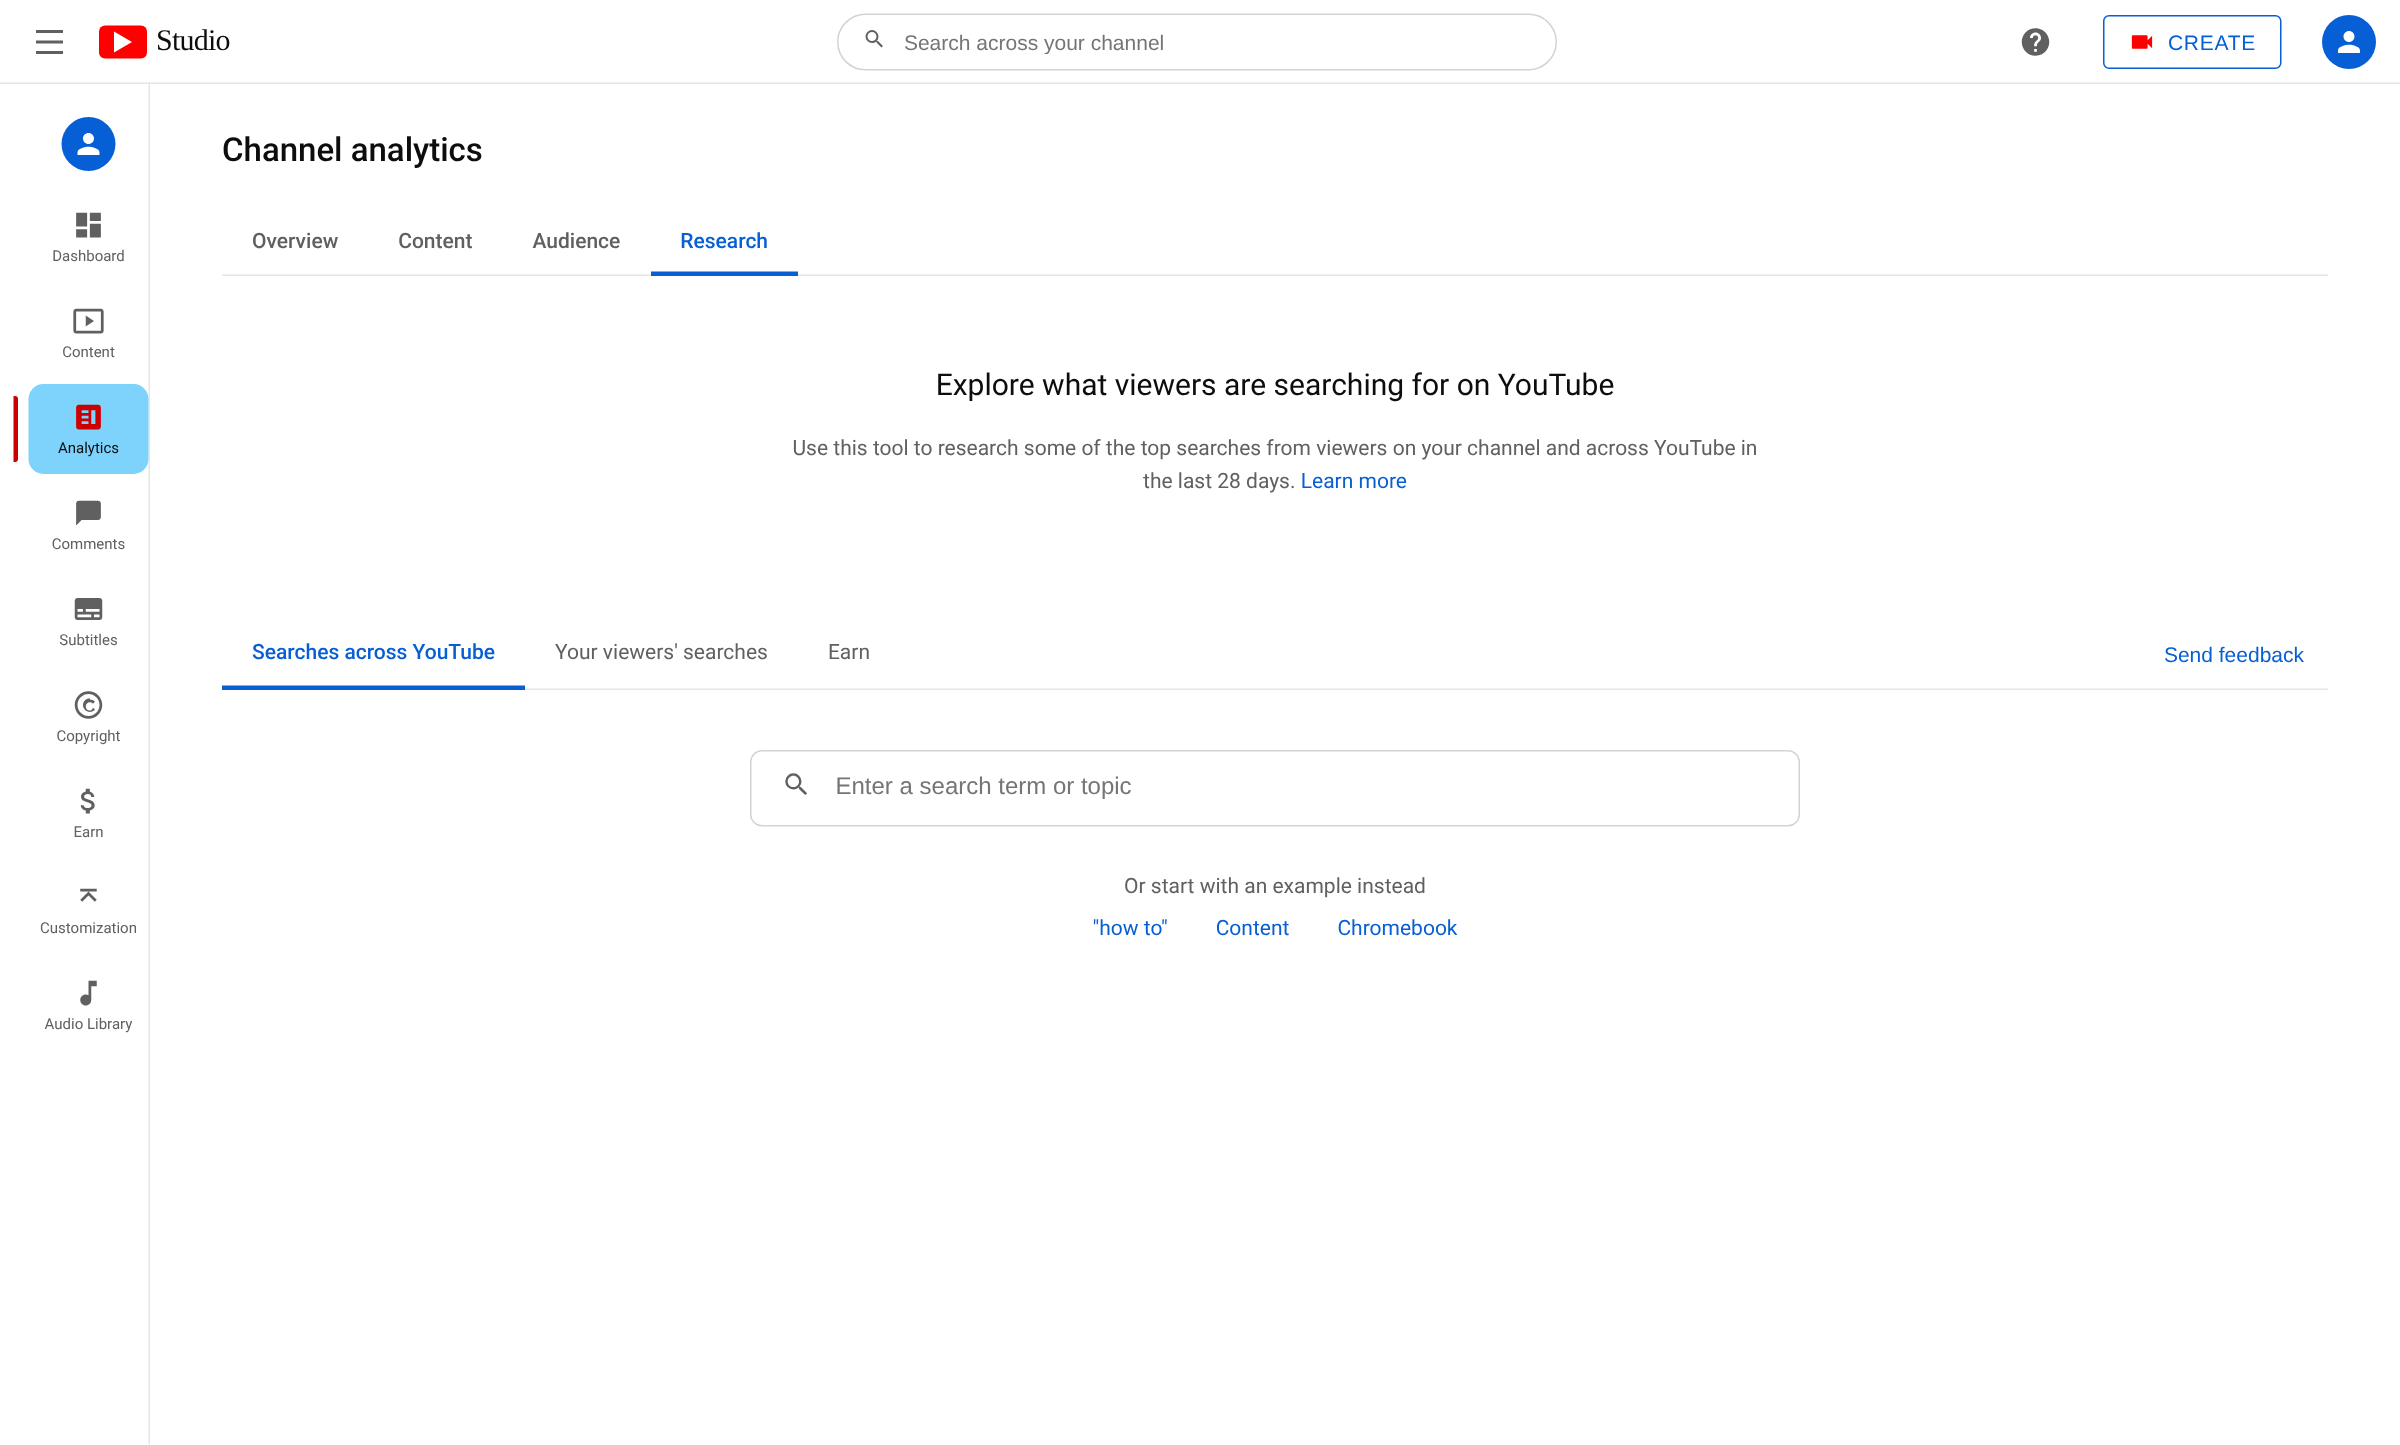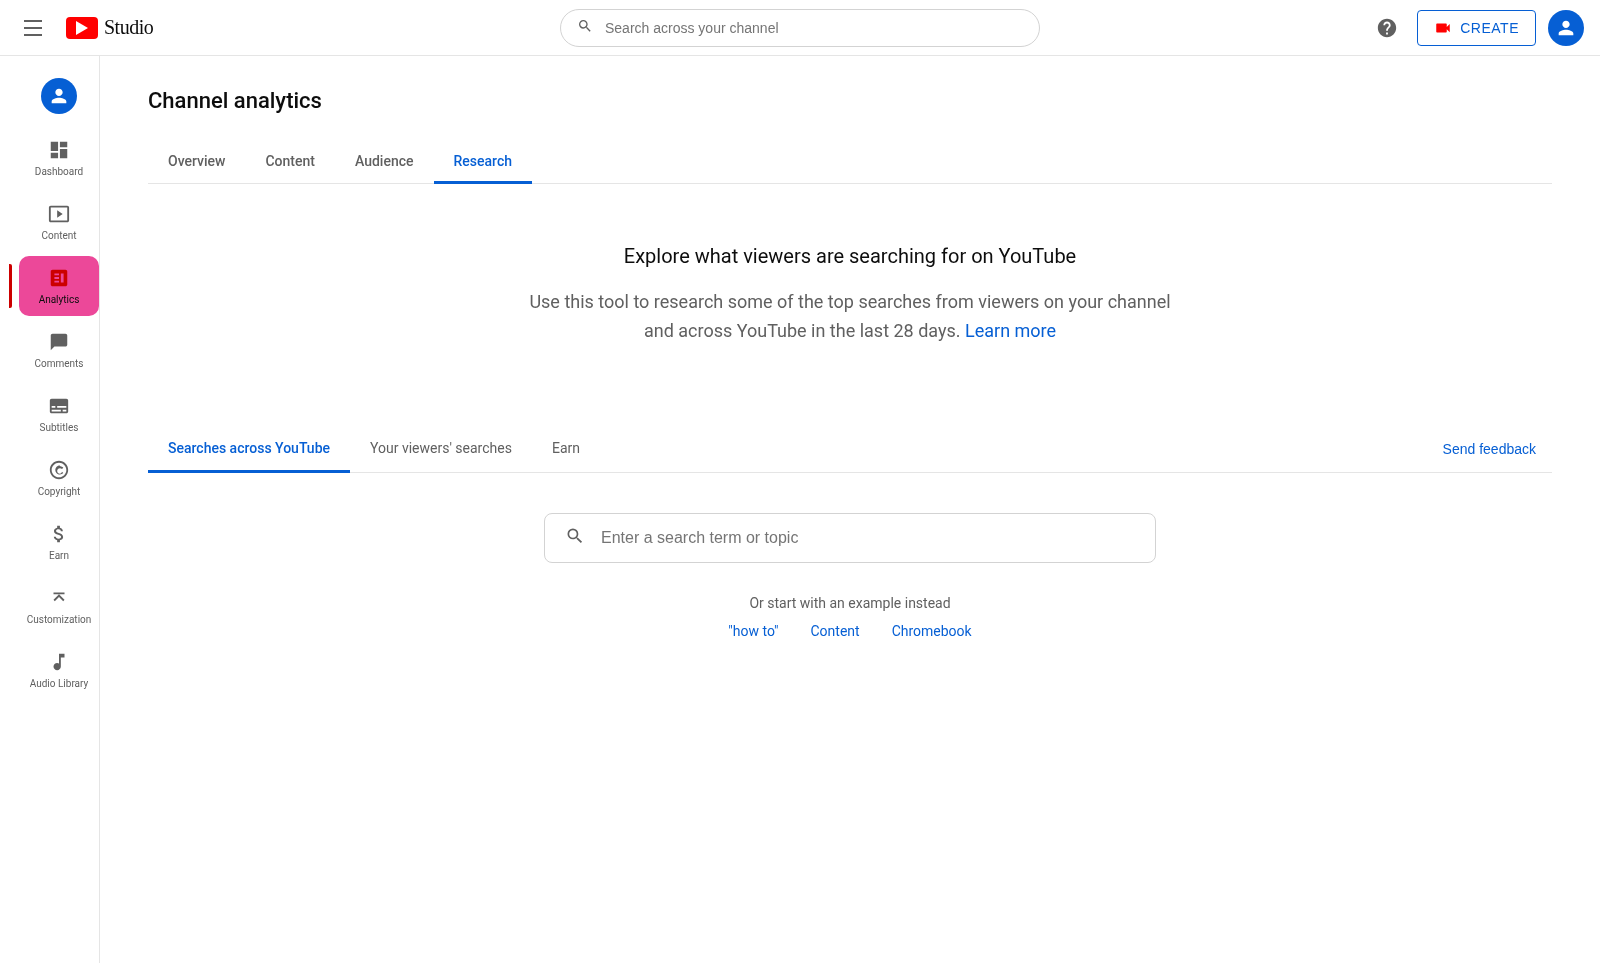--- a/index.html
+++ b/index.html
@@ -89,21 +89,21 @@
       width: 100%;
       background: transparent;
     }
     .search-icon-header {
       color: #606060;
       font-size: 16px;
     }
     .header-right {
       display: flex;
       align-items: center;
-      gap: 12px;
+      gap: 27px;
       min-width: 240px;
       justify-content: flex-end;
     }
     .help-btn {
       width: 36px;
       height: 36px;
       border-radius: 50%;
       border: none;
       background: none;
       cursor: pointer;
@@ -172,21 +172,21 @@
       gap: 4px;
       padding: 10px 6px;
       border-radius: 10px;
       cursor: pointer;
       text-decoration: none;
       color: #606060;
       font-size: 10px;
       position: relative;
     }
     .sidebar-item.active {
-      background: #ec4899;
+      background: #7dd3fc;
       color: #0d0d0d;
     }
     .sidebar-item.active .sidebar-icon {
       color: #cc0000;
     }
     .sidebar-active-bar {
       position: absolute;
       left: -10px;
       top: 8px;
       bottom: 8px;
@@ -248,21 +248,21 @@
       text-align: center;
       max-width: 700px;
       margin: 0 auto 40px;
     }
     .research-title {
       font-size: 20px;
       font-weight: 400;
       margin-bottom: 20px;
     }
     .research-desc {
-      font-size: 18px;
+      font-size: 14px;
       color: #606060;
       line-height: 1.6;
     }
     .research-desc a {
       color: #065fd4;
       text-decoration: none;
     }
 
     
     .sub-tabs-container {
@@ -305,21 +305,21 @@
       display: flex;
       justify-content: center;
       margin-bottom: 32px;
     }
     .research-search-box {
       display: flex;
       align-items: center;
       border: 1.5px solid #d3d3d3;
       border-radius: 8px;
       padding: 12px 20px;
-      width: 612px;
+      width: 700px;
       gap: 16px;
       background: #fff;
     }
     .research-search-box input {
       border: none;
       outline: none;
       font-size: 16px;
       color: #606060;
       width: 100%;
       background: transparent;

